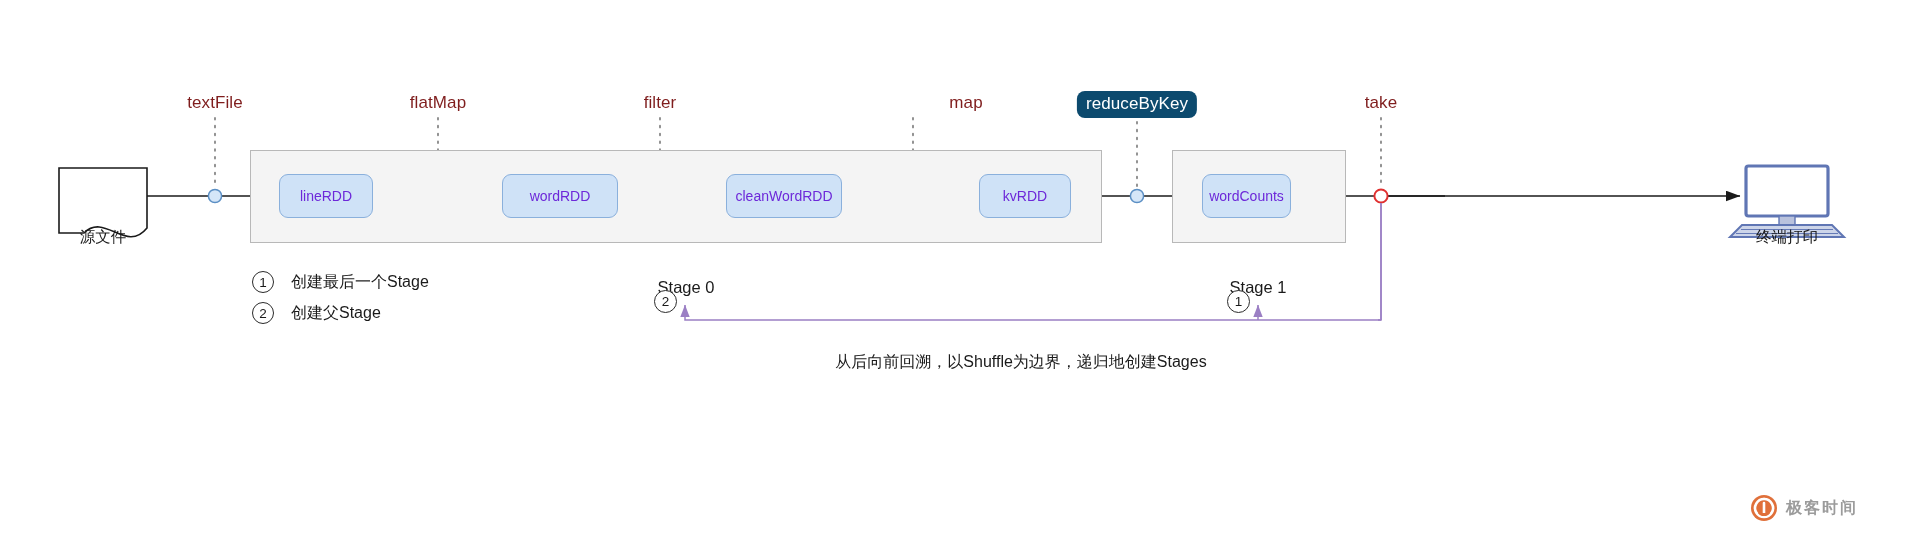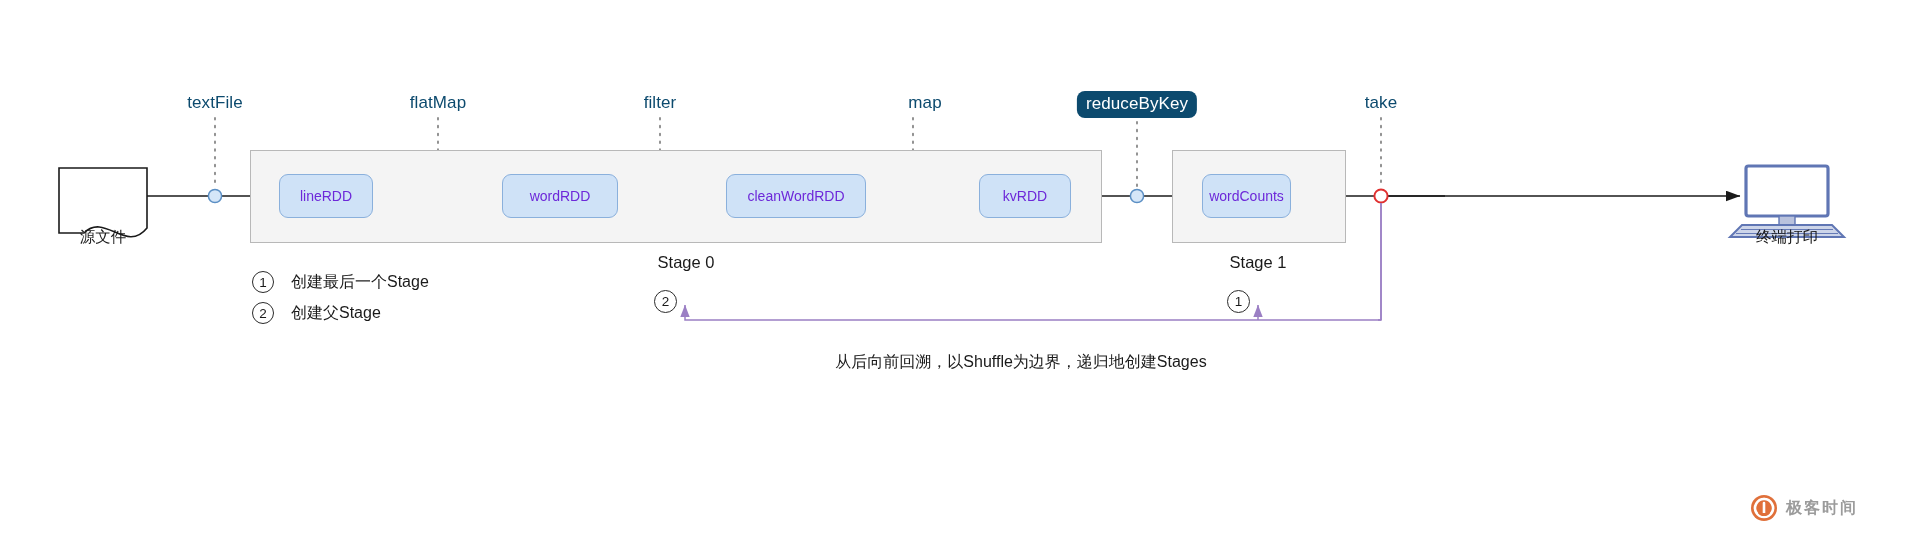--- a/index.html
+++ b/index.html
@@ -18,21 +18,21 @@
   #canvas {
     position: absolute;
     left: 0; top: 0;
     width: 1920px;
     height: 534px;
   }
   
   .op-label {
     position: absolute;
     font-size: 17px;
-    color: #0c4a6e;
+    color: #7f1d1d;
     white-space: nowrap;
     transform: translateX(-50%);
     letter-spacing: 0.1px;
   }
   .op-label.highlight {
     background: #0c4a6e;
     color: #ffffff;
     padding: 3px 9px 4px 9px;
     border-radius: 8px;
     transform: translateX(-50%);
@@ -57,20 +57,21 @@
     background: #f4f4f4;
     border: 1.3px solid #b8b8b8;
     box-sizing: border-box;
   }
   .stage-label {
     position: absolute;
     font-size: 16.5px;
     color: #1a1a1a;
     transform: translateX(-50%);
     white-space: nowrap;
+    margin-top: 25px;
   }
   
   .cap {
     position: absolute;
     font-size: 15.5px;
     color: #1a1a1a;
     transform: translateX(-50%);
     white-space: nowrap;
   }
   .legend-row {
@@ -210,27 +211,27 @@
 
 <div class="stage-box" style="left:250px; top:150px; width:852px; height:93px;"></div>
 <div class="stage-box" style="left:1172px; top:150px; width:174px; height:93px;"></div>
 
 <div class="stage-label" style="left:686px; top:253px;">Stage 0</div>
 <div class="stage-label" style="left:1258px; top:253px;">Stage 1</div>
 
 <div class="op-label" style="left:215px; top:93px;">textFile</div>
 <div class="op-label" style="left:438px; top:93px;">flatMap</div>
 <div class="op-label" style="left:660px; top:93px;">filter</div>
-<div class="op-label" style="left:925px; top:93px;">map</div>
+<div class="op-label" style="left:966px; top:93px;">map</div>
 <div class="op-label highlight" style="left:1137px; top:91px;">reduceByKey</div>
 <div class="op-label" style="left:1381px; top:93px;">take</div>
 
 <div class="rdd-box" style="left:279px; top:174px; width:94px; height:44px;">lineRDD</div>
 <div class="rdd-box" style="left:502px; top:174px; width:116px; height:44px;">wordRDD</div>
-<div class="rdd-box" style="left:726px; top:174px; width:140px; height:44px;">cleanWordRDD</div>
+<div class="rdd-box" style="left:726px; top:174px; width:116px; height:44px;">cleanWordRDD</div>
 <div class="rdd-box" style="left:979px; top:174px; width:92px; height:44px;">kvRDD</div>
 <div class="rdd-box" style="left:1202px; top:174px; width:89px; height:44px;">wordCounts</div>
 
 <div class="cap" style="left:103px; top:227px;">源文件</div>
 <div class="cap" style="left:1787px; top:227px;">终端打印</div>
 
 <div class="legend-row" style="left:252px; top:271px;">
   <span class="legend-num">1</span>
   <span>创建最后一个Stage</span>
 </div>

